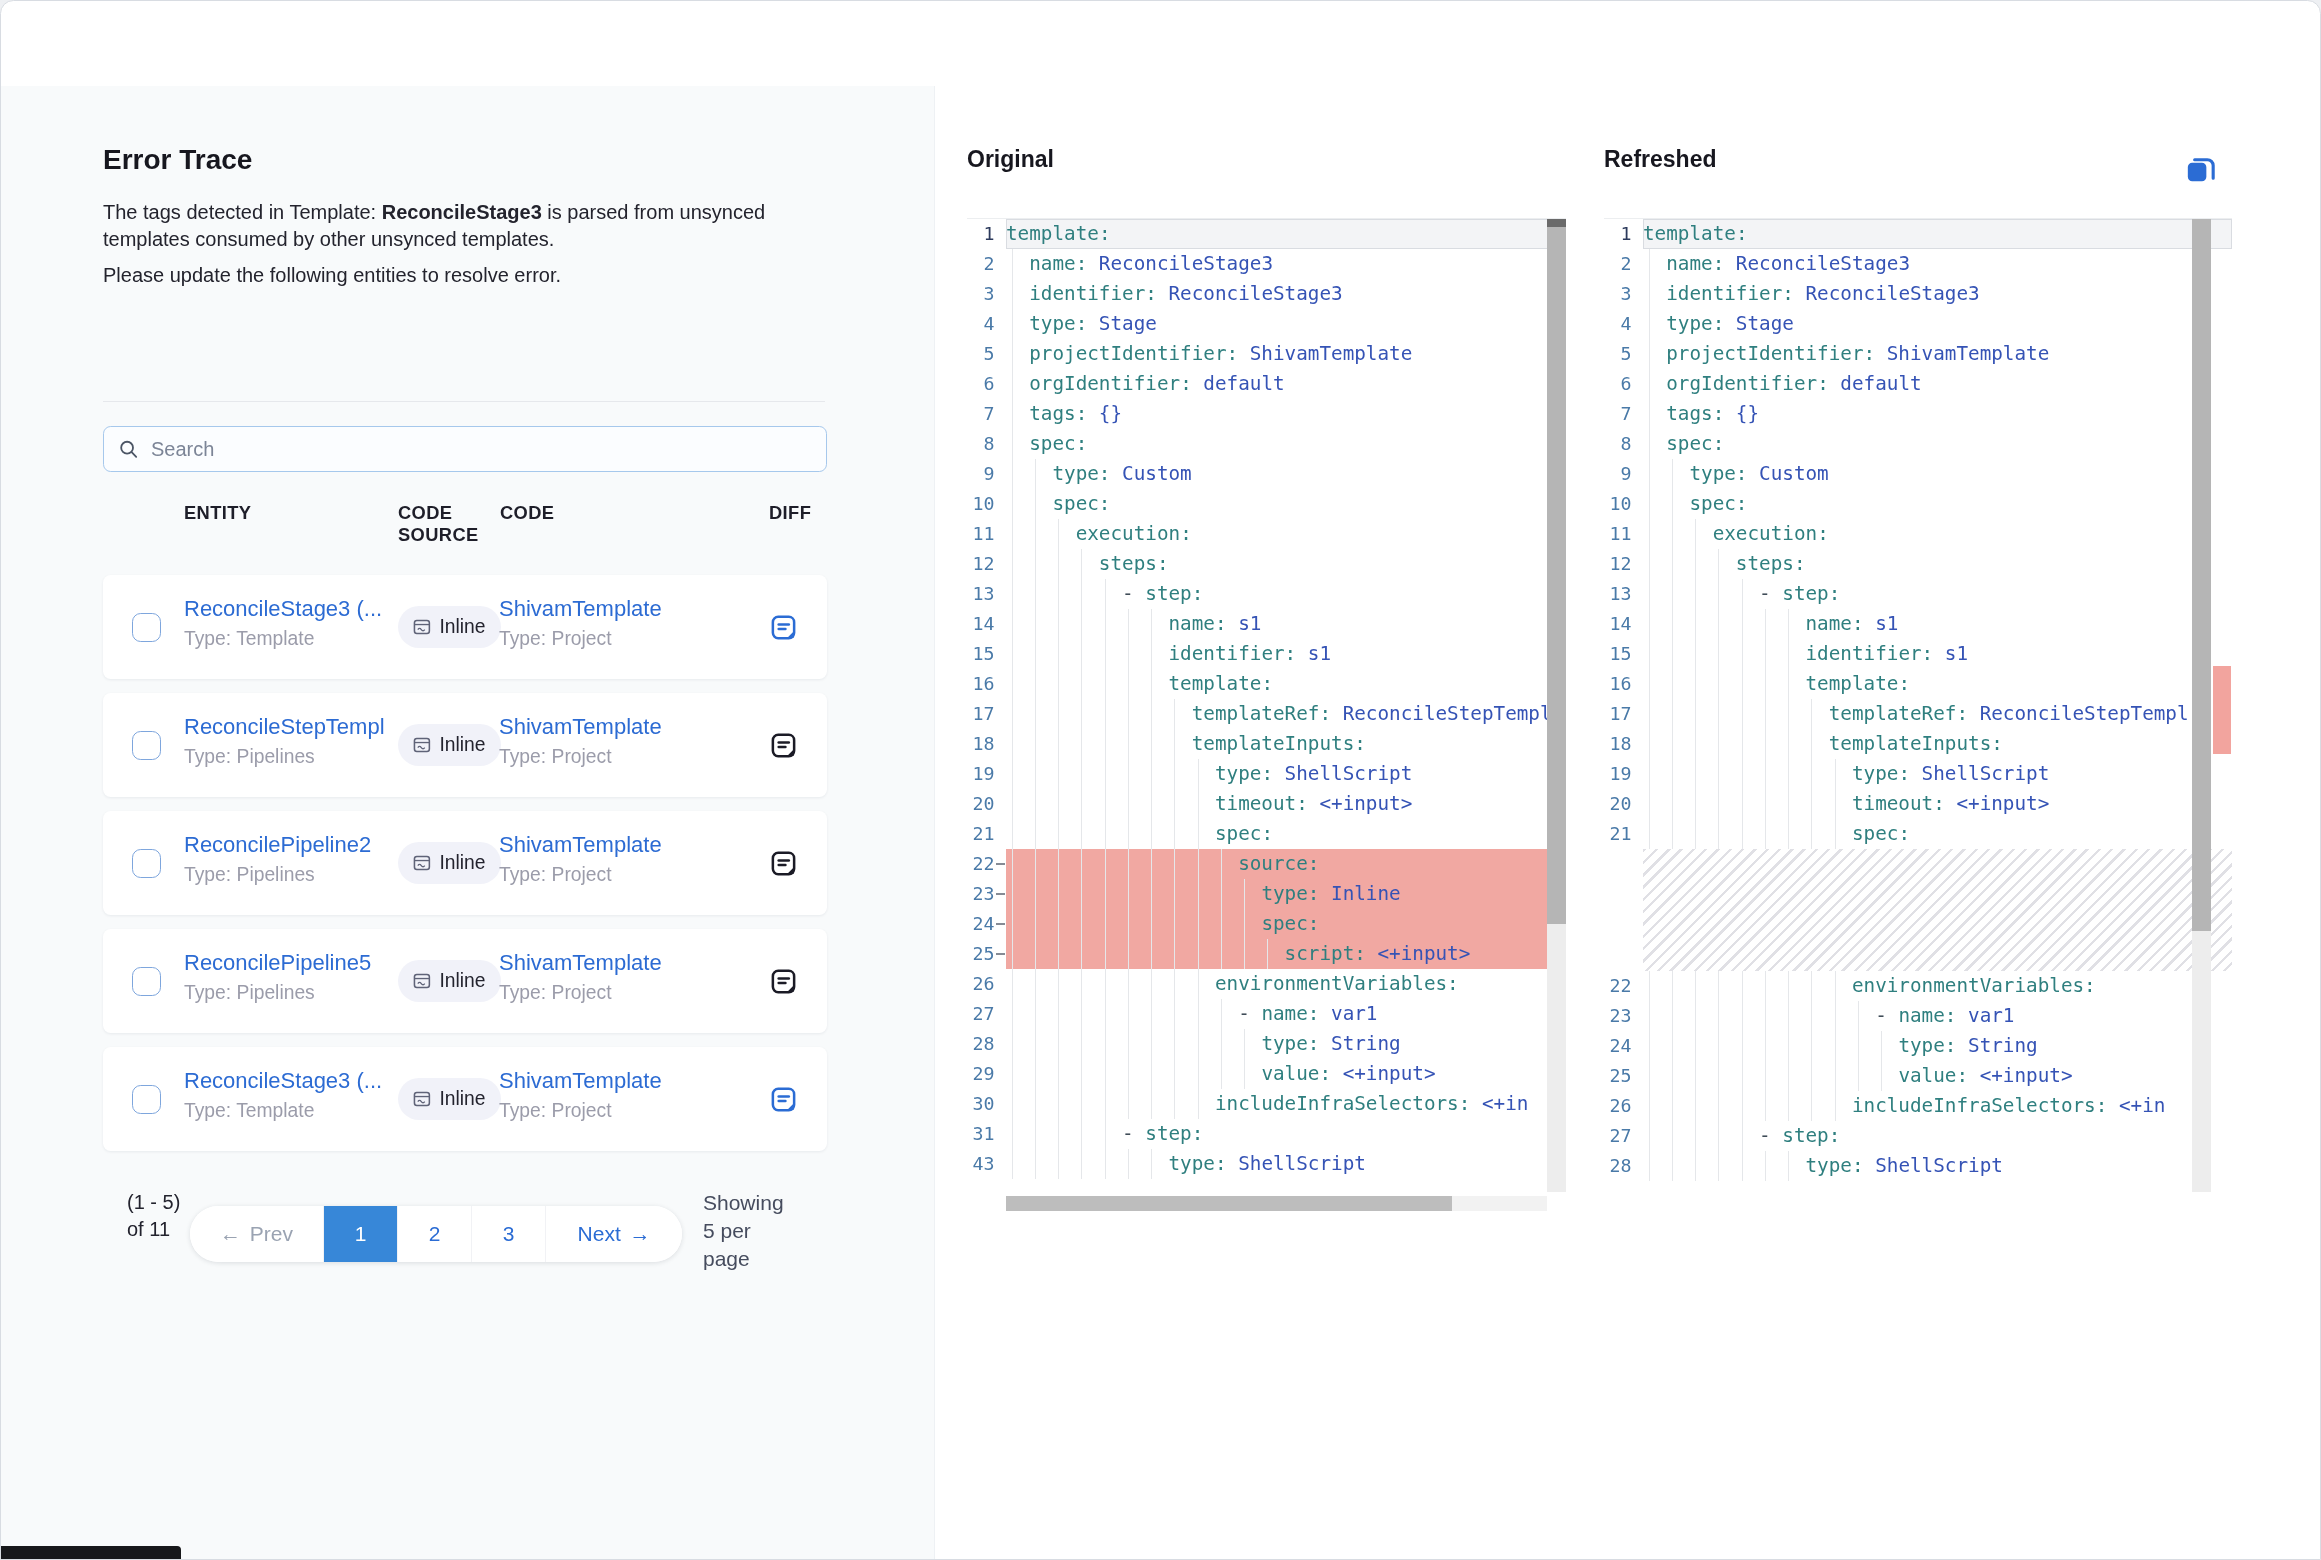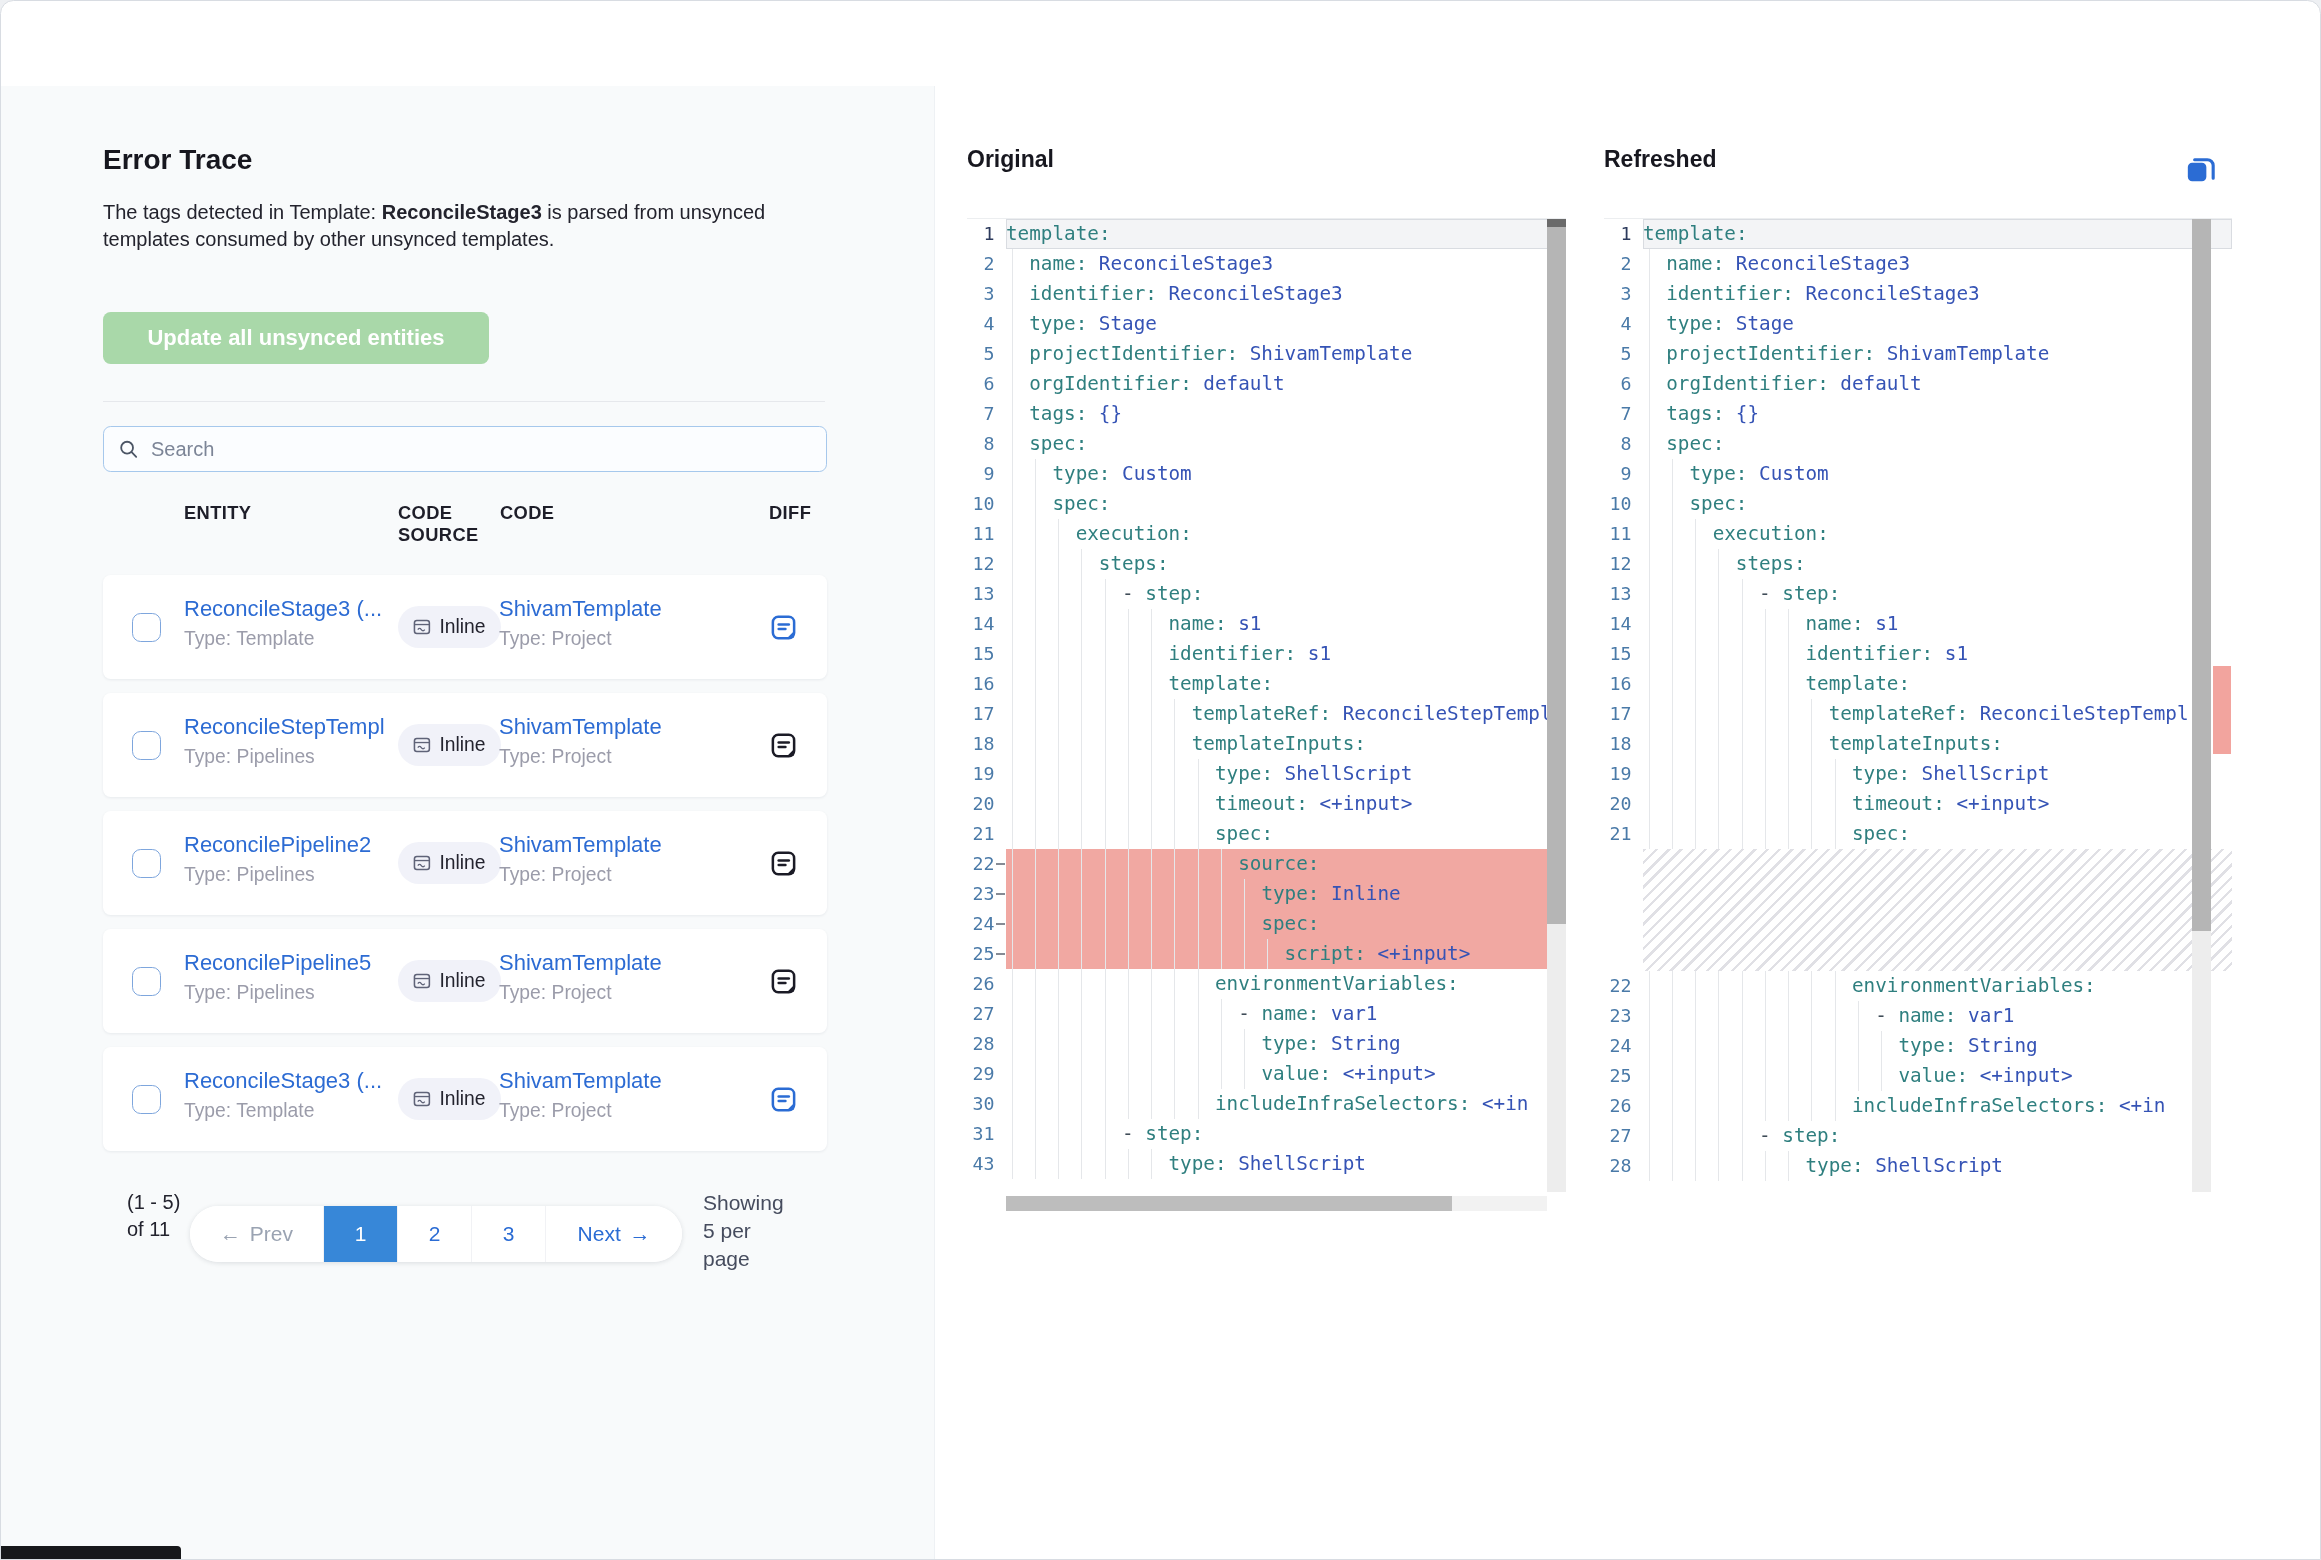--- a/index.html
+++ b/index.html
@@ -80,22 +80,22 @@
 </head>
 <body>
 
 <div class="stage">
 
 
   <div class="left"></div>
 
   <h2 class="h2">Error Trace</h2>
   <p class="desc1"><span>The tags detected in Template: </span><b>ReconcileStage3</b><span> is parsed from unsynced templates consumed by other unsynced templates.</span></p>
-
-  <button class="update-btn">Update all unsynced entities</button>
+  <p class="desc2">Please update the following entities to resolve error.</p>
+
 
   <div class="divider"></div>
 
   <div class="search">
     <svg width="23" height="23" viewBox="0 0 24 24">
       <circle cx="10" cy="10" r="6.5" fill="none" stroke="#4b5565" stroke-width="2"></circle>
       <line x1="15" y1="15" x2="20" y2="20" stroke="#4b5565" stroke-width="2" stroke-linecap="round"></line>
     </svg>
     <input type="text" placeholder="Search" style="">
   </div>

